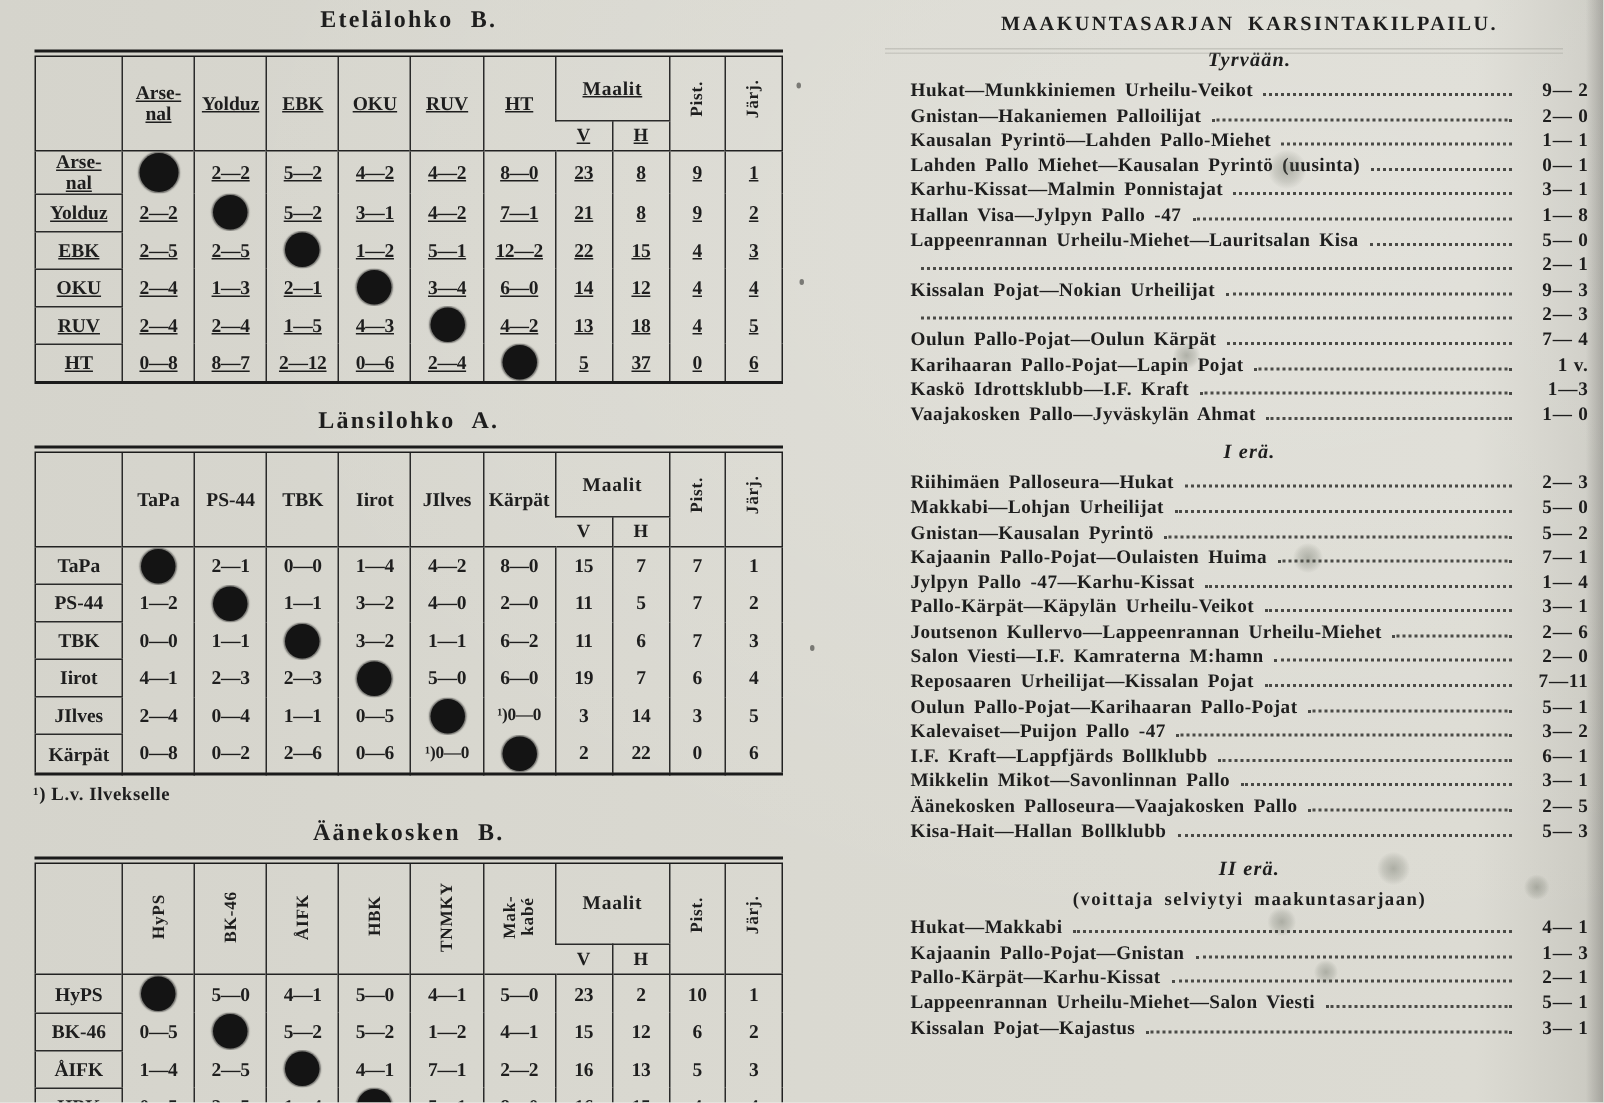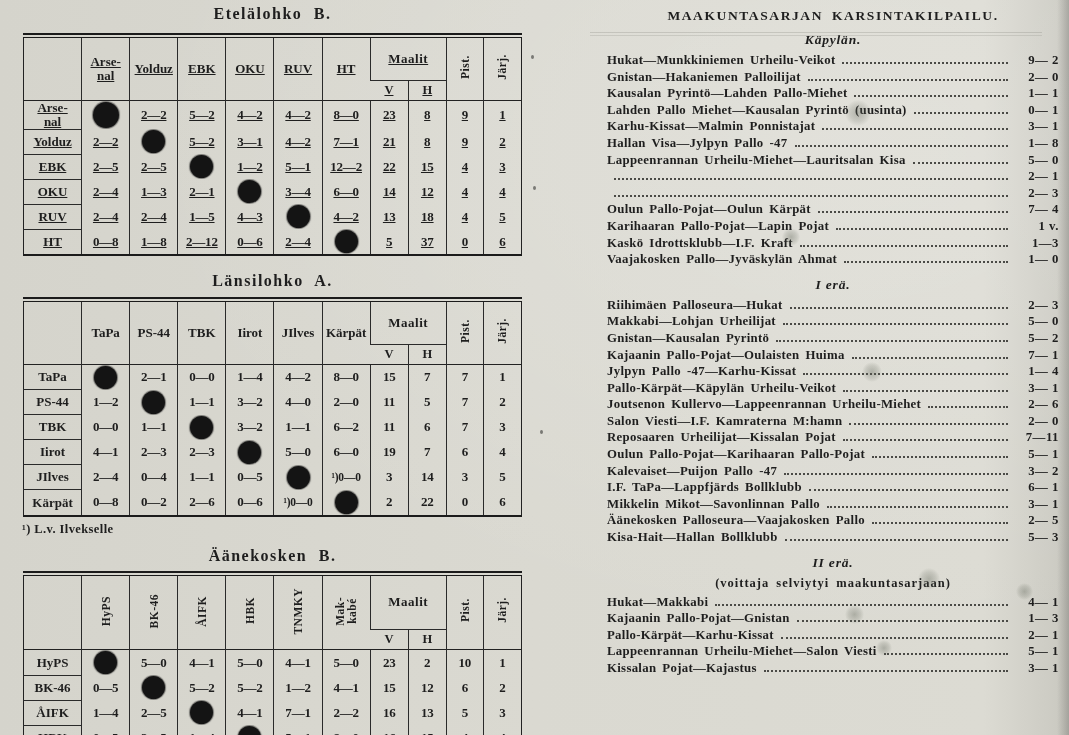--- a/index.html
+++ b/index.html
@@ -188,21 +188,21 @@
                   </td>
                   <td class="score">4—2</td>
                   <td class="num">13</td>
                   <td class="num">18</td>
                   <td class="num">4</td>
                   <td class="num">5</td>
                 </tr>
                 <tr>
                   <th class="rowlabel">HT</th>
                   <td class="score">0—8</td>
-                  <td class="score">1—8</td>
+                  <td class="score">8—7</td>
                   <td class="score">2—12</td>
                   <td class="score">0—6</td>
                   <td class="score">2—4</td>
                   <td class="score">
                     <div class="dot"></div>
                   </td>
                   <td class="num">5</td>
                   <td class="num">37</td>
                   <td class="num">0</td>
                   <td class="num">6</td>
@@ -445,21 +445,21 @@
             </table>
           </div>
         </div>
       </div>
   </div>
 
   <div class="right-page">
     <div class="page-title">MAAKUNTASARJAN KARSINTAKILPAILU.</div>
     <div id="matches-root">
         <div class="match-section">
-          <div class="era-heading">Käpylän.</div>
+          <div class="era-heading">Tyrvään.</div>
           <div class="mt-alku">
             <div class="match-line">
               <span class="teams">Hukat—Munkkiniemen Urheilu-Veikot</span>
               <span class="leader"></span>
               <span class="mscore">9— 2</span>
             </div>
             <div class="match-line">
               <span class="teams">Gnistan—Hakaniemen Palloilijat</span>
               <span class="leader"></span>
               <span class="mscore">2— 0</span>
@@ -485,20 +485,25 @@
               <span class="mscore">1— 8</span>
             </div>
             <div class="match-line">
               <span class="teams">Lappeenrannan Urheilu-Miehet—Lauritsalan Kisa</span>
               <span class="leader"></span>
               <span class="mscore">5— 0</span>
             </div>
             <div class="match-line">
               <span class="leader"></span>
               <span class="mscore">2— 1</span>
+            </div>
+            <div class="match-line">
+              <span class="teams">Kissalan Pojat—Nokian Urheilijat</span>
+              <span class="leader"></span>
+              <span class="mscore">9— 3</span>
             </div>
             <div class="match-line">
               <span class="leader"></span>
               <span class="mscore">2— 3</span>
             </div>
             <div class="match-line">
               <span class="teams">Oulun Pallo-Pojat—Oulun Kärpät</span>
               <span class="leader"></span>
               <span class="mscore">7— 4</span>
             </div>
@@ -571,21 +576,21 @@
               <span class="teams">Oulun Pallo-Pojat—Karihaaran Pallo-Pojat</span>
               <span class="leader"></span>
               <span class="mscore">5— 1</span>
             </div>
             <div class="match-line">
               <span class="teams">Kalevaiset—Puijon Pallo -47</span>
               <span class="leader"></span>
               <span class="mscore">3— 2</span>
             </div>
             <div class="match-line">
-              <span class="teams">I.F. TaPa—Lappfjärds Bollklubb</span>
+              <span class="teams">I.F. Kraft—Lappfjärds Bollklubb</span>
               <span class="leader"></span>
               <span class="mscore">6— 1</span>
             </div>
             <div class="match-line">
               <span class="teams">Mikkelin Mikot—Savonlinnan Pallo</span>
               <span class="leader"></span>
               <span class="mscore">3— 1</span>
             </div>
             <div class="match-line">
               <span class="teams">Äänekosken Palloseura—Vaajakosken Pallo</span>

